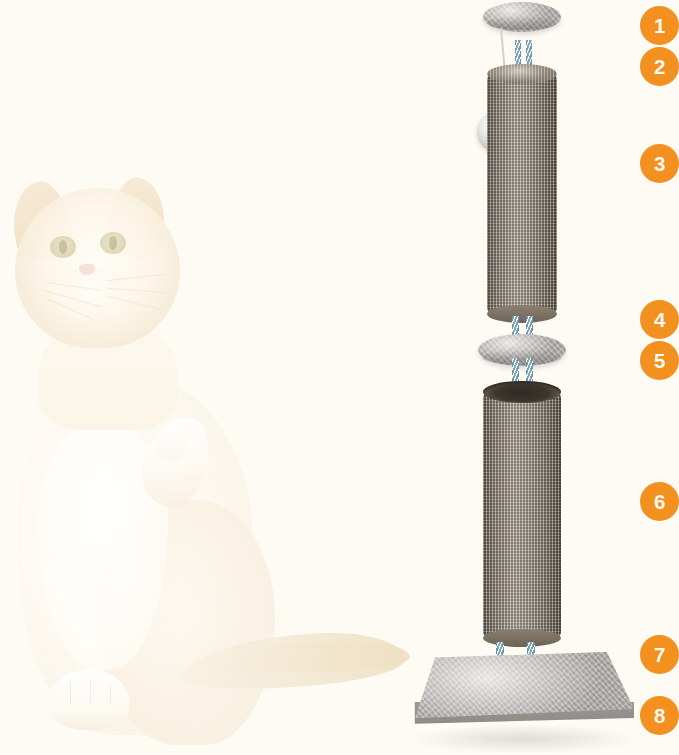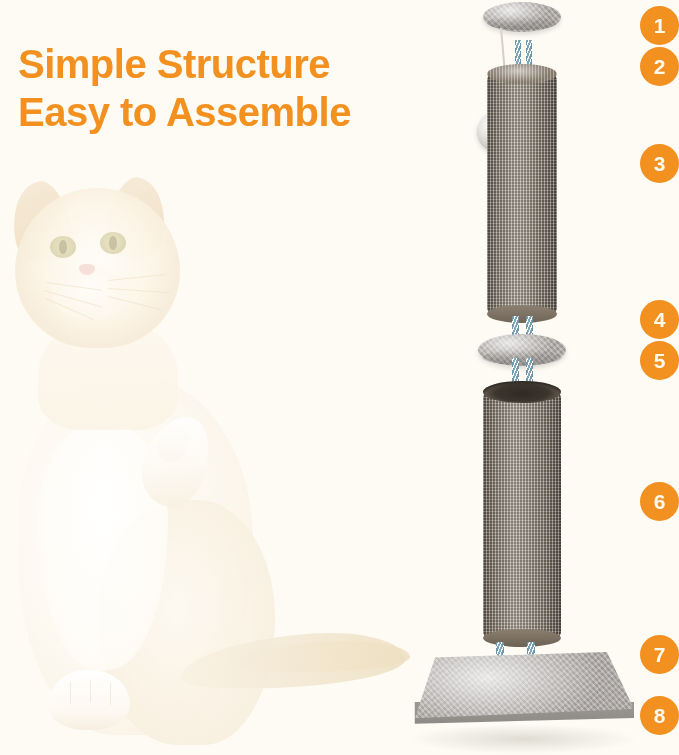--- a/index.html
+++ b/index.html
@@ -262,24 +262,20 @@
     <div class="cat-part nose"></div>
 
     <div class="whisk" style="left:56px;top:112px;width:56px;transform:rotate(8deg);"></div>
     <div class="whisk" style="left:54px;top:120px;width:60px;transform:rotate(16deg);"></div>
     <div class="whisk" style="left:56px;top:128px;width:52px;transform:rotate(24deg);"></div>
     <div class="whisk" style="left:118px;top:110px;width:58px;transform:rotate(-6deg);"></div>
     <div class="whisk" style="left:118px;top:118px;width:62px;transform:rotate(4deg);"></div>
     <div class="whisk" style="left:118px;top:126px;width:56px;transform:rotate(14deg);"></div>
   </div>
 
-  <div class="heading">
-    <span class="ln">Simple Structure</span>
-    <span class="ln">Easy to Assemble</span>
-  </div>
 
   <div class="assembly">
 
     <div class="plush" style="position:absolute;left:83px;top:2px;width:78px;height:30px;border-radius:50%;box-shadow:0 3px 4px rgba(0,0,0,.12);"></div>
     <div style="position:absolute;left:87px;top:16px;width:70px;height:14px;border-radius:50%;background:linear-gradient(180deg,rgba(255,255,255,.0) 0%,rgba(90,86,82,.35) 100%);"></div>
 
     <div class="string" style="left:100px;top:28px;height:100px;transform:rotate(-5deg);"></div>
     <div class="pompom" style="left:77px;top:112px;"></div>
 
     <div class="rod" style="left:115px;top:40px;width:6px;height:34px;"></div>

